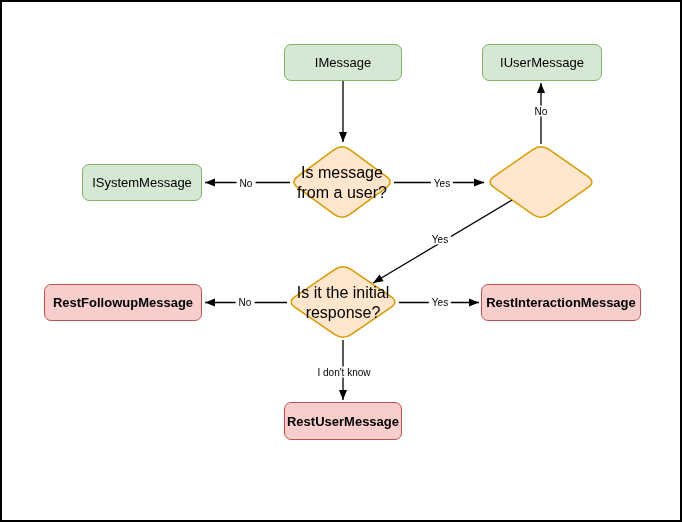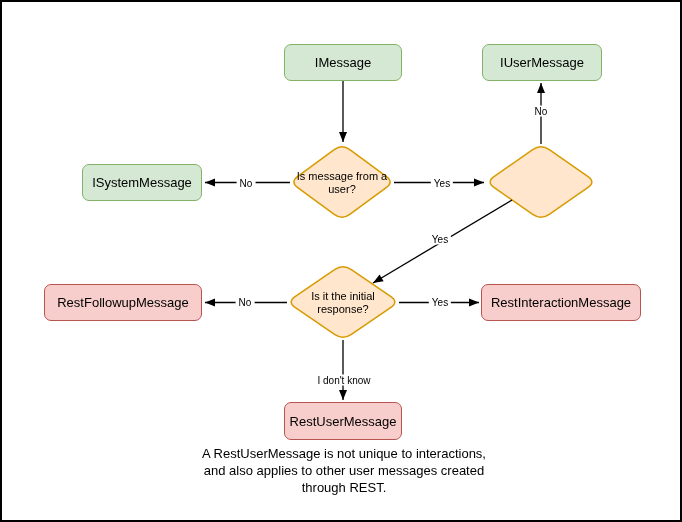--- a/index.html
+++ b/index.html
@@ -39,27 +39,28 @@
     font-size: 13px;
     text-align: center;
   }
   .node.green {
     background: var(--green-fill, #d5e8d4);
     border: 1.5px solid var(--green-stroke, #82b366);
   }
   .node.red {
     background: var(--red-fill, #f8cecc);
     border: 1.5px solid var(--red-stroke, #b85450);
+    font-weight: bold;
   }
   .diamond-label {
     position: absolute;
     width: 100px;
     transform: translate(-50%, -50%);
     text-align: center;
-    font-size: 11px;
+    font-size: 16px;
     line-height: 1.22;
   }
   .edge-label {
     position: absolute;
     transform: translate(-50%, -50%);
     background: var(--background, #fff);
     padding: 0 3px;
     font-size: 10px;
     white-space: nowrap;
   }
@@ -123,19 +124,16 @@
 
   <div class="diamond-label" style="left:340px; top:181px;">Is message from a user?</div>
   <div class="diamond-label" style="left:341px; top:301px;">Is it the initial response?</div>
 
   <div class="edge-label" style="left:244px; top:181px;">No</div>
   <div class="edge-label" style="left:440px; top:181px;">Yes</div>
   <div class="edge-label" style="left:539px; top:109px;">No</div>
   <div class="edge-label" style="left:438px; top:237px;">Yes</div>
   <div class="edge-label" style="left:243px; top:300px;">No</div>
   <div class="edge-label" style="left:438px; top:300px;">Yes</div>
-  <div class="edge-label" style="left:342px; top:370px;margin-top:8px;">I don't know</div>
+  <div class="edge-label" style="left:342px; top:370px;">I don't know</div>
 
-  <div class="annotation" style="left:187px; top:443px; width:310px;">A RestUserMessage is not unique to interactions,
-and also applies to other user messages created
-through REST.</div>
 
 </div>
 
 </body></html>

